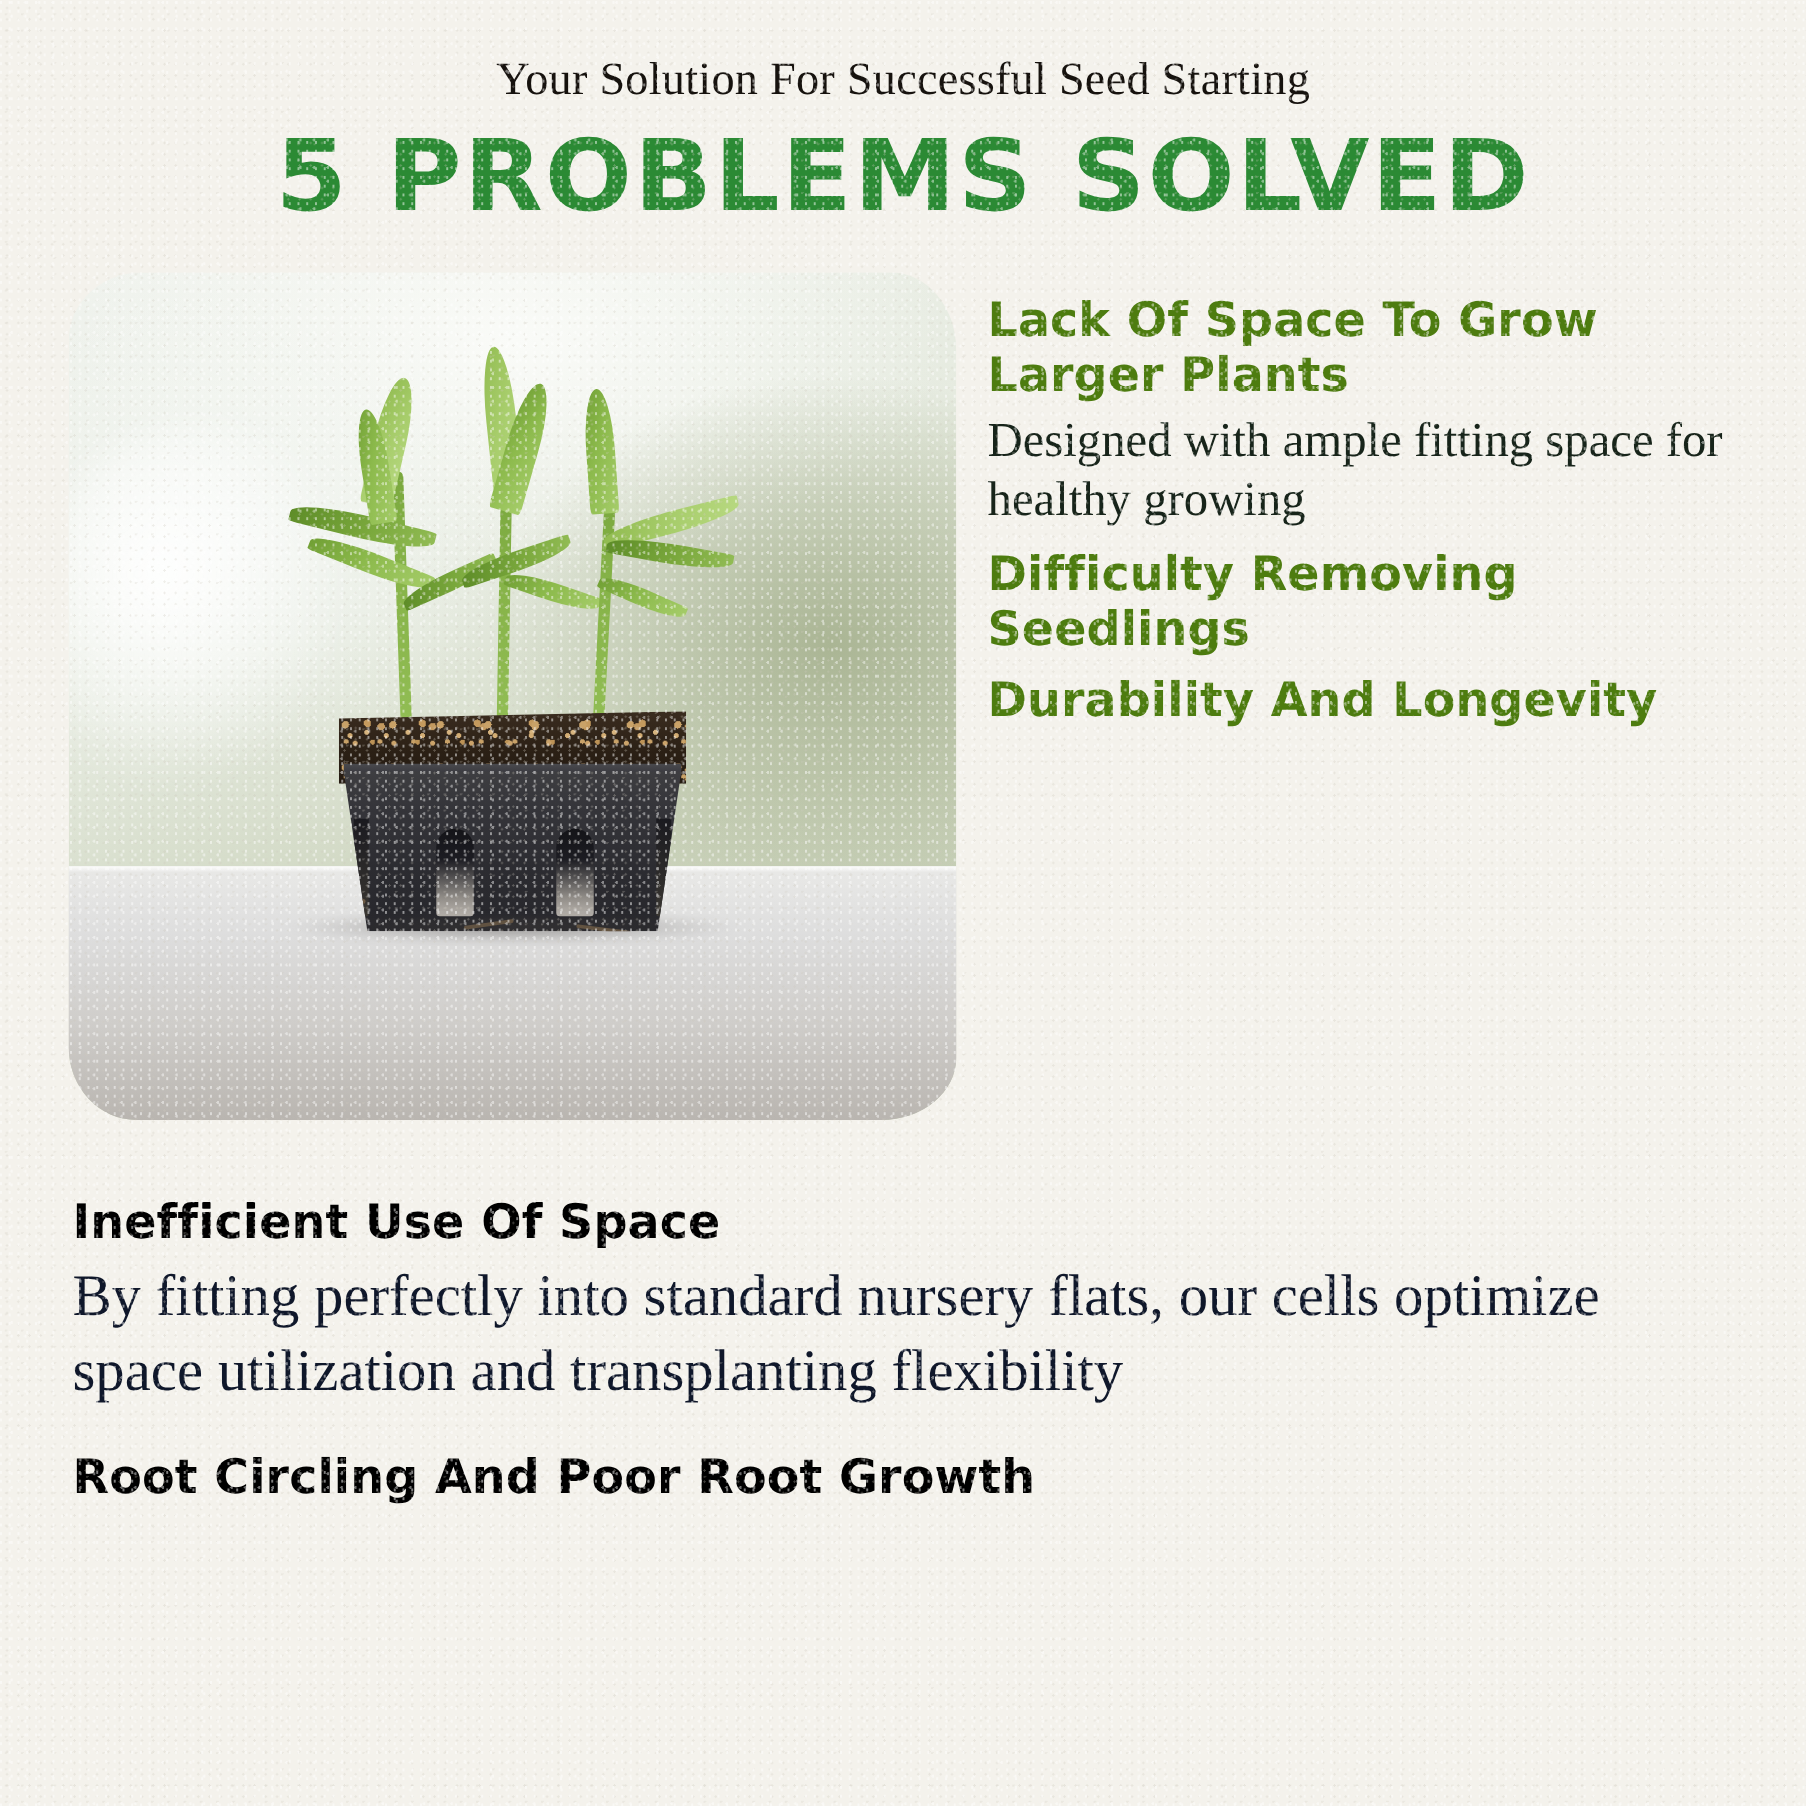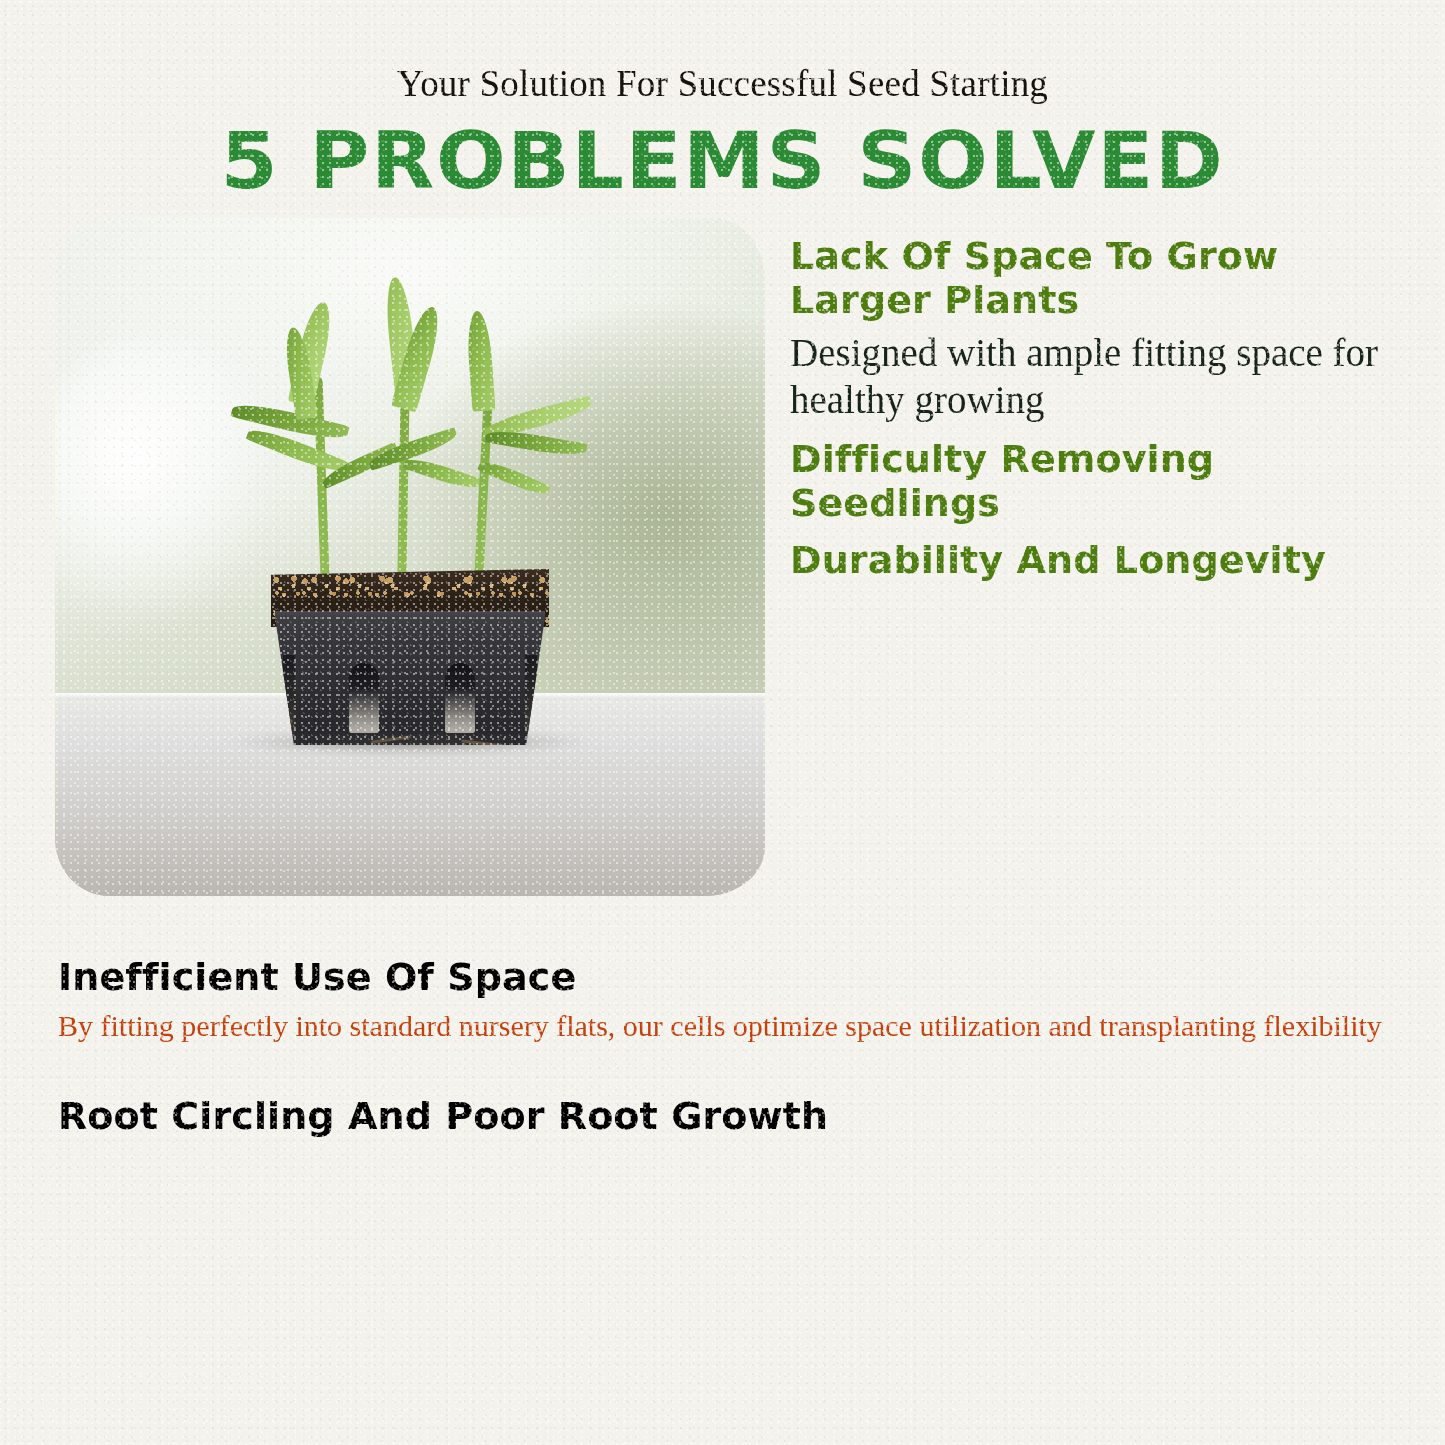--- a/index.html
+++ b/index.html
@@ -26,21 +26,21 @@
       radial-gradient(circle at 62% 71%, rgba(205,200,188,.55) 0 1px, transparent 1px),
       radial-gradient(circle at 84% 18%, rgba(255,255,255,.8) 0 1px, transparent 1px),
       radial-gradient(circle at 37% 88%, rgba(208,203,191,.45) 0 1px, transparent 1px);
     background-size:7px 7px, 9px 9px, 11px 11px, 13px 13px;
     z-index:5;
   }
 
   .page { position:absolute; inset:0; z-index:2; }
 
   
-  #header { width:100%; text-align:center; padding-top:64px; }
+  #header { width:100%; text-align:center; padding-top:44px; }
 
   #eyebrow {
     font-family:"Liberation Serif", serif;
     font-size:37px;
     letter-spacing:.2px;
     color:#16120e;
     line-height:1.1;
   }
 
   #headline {
@@ -235,26 +235,26 @@
   .wide-heading {
     font-family:"DejaVu Sans", sans-serif;
     font-weight:bold;
     font-size:38px;
     line-height:1.16;
     color:#000000;
     letter-spacing:.1px;
   }
   .wide-body {
     font-family:"Liberation Serif", serif;
-    font-size:30px;
+    font-size:47px;
     line-height:1.28;
-    color:#c2410c;
+    color:#0f172a;
     margin-top:8px;
   }
-  .wide-block + .wide-block { margin-top:49px; }
+  .wide-block + .wide-block { margin-top:32px; }
 </style>
 </head>
 <body>
 
 <div class="page">
 
   <div id="header">
     <div id="eyebrow">Your Solution For Successful Seed Starting</div>
     <div id="headline">5 PROBLEMS SOLVED</div>
   </div>

